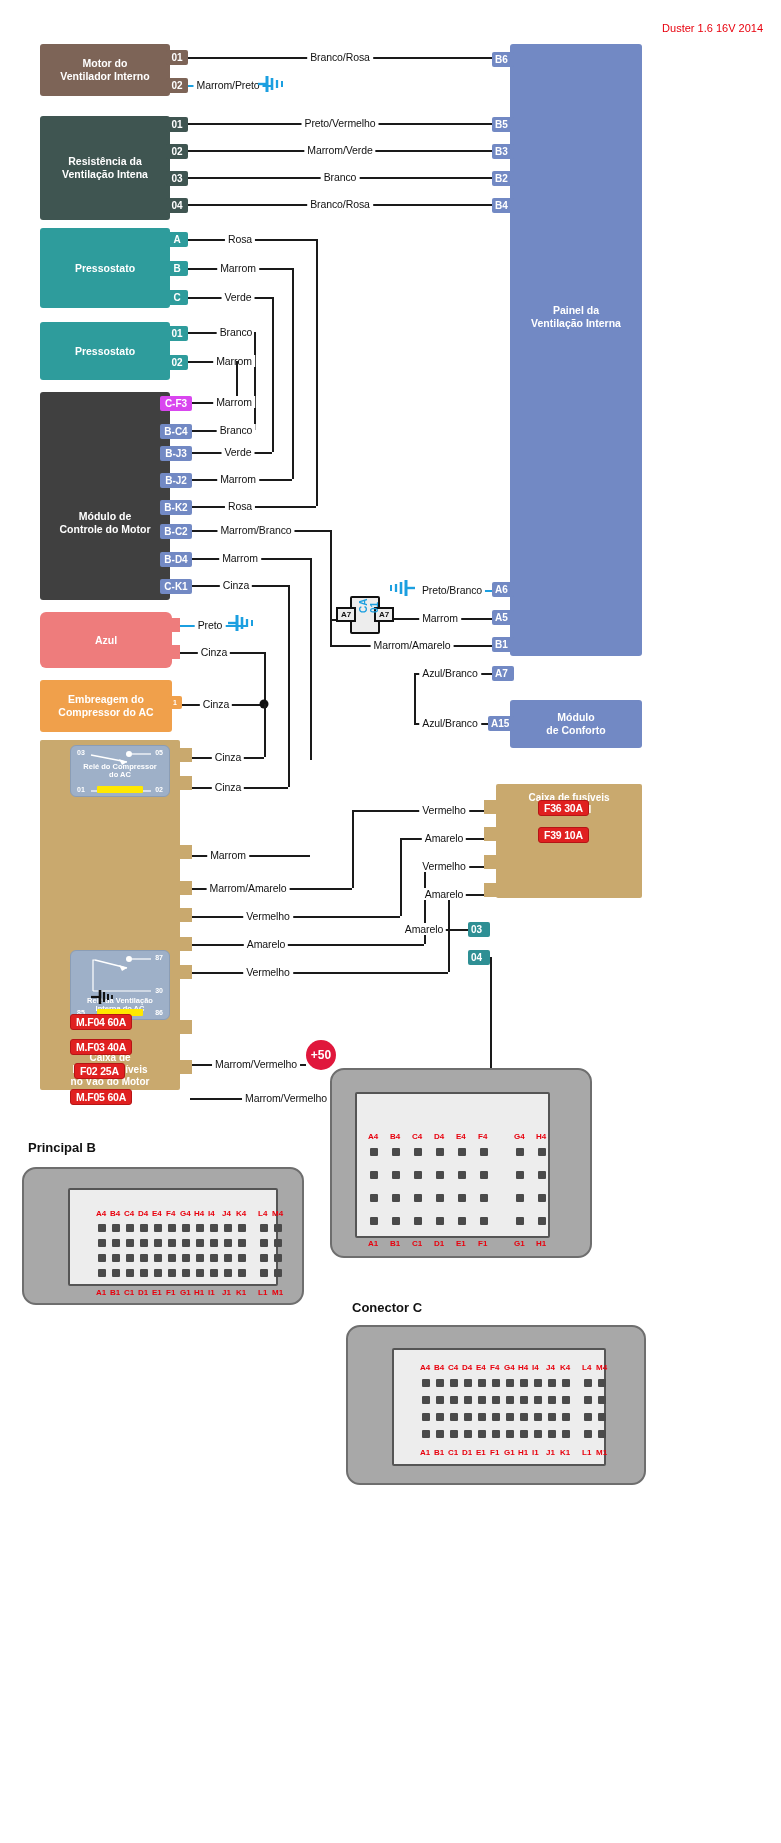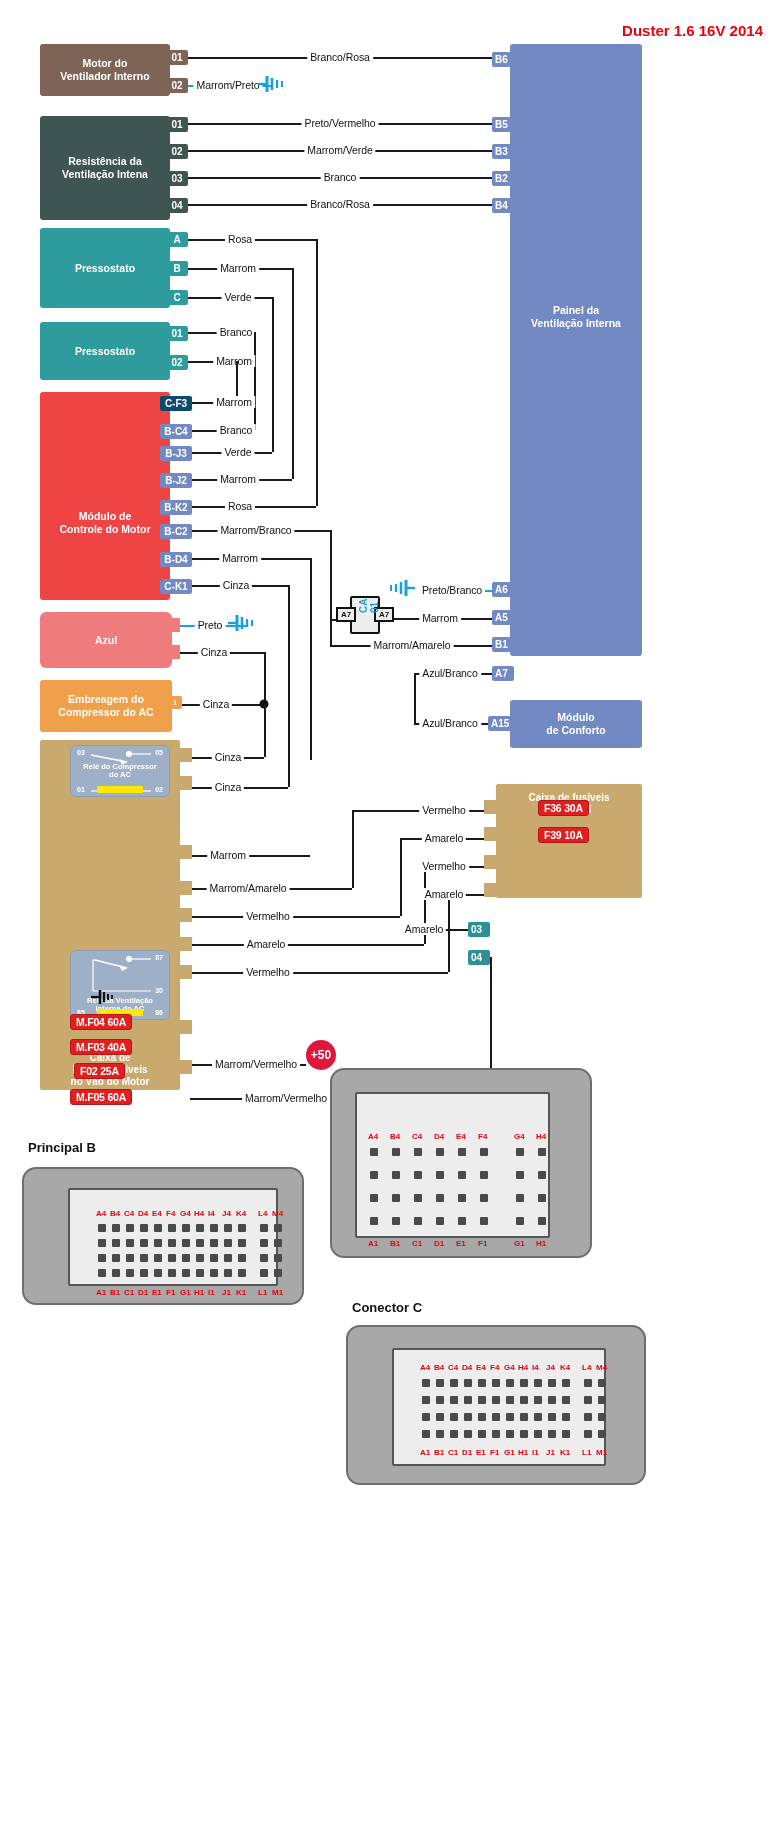--- a/index.html
+++ b/index.html
@@ -49,21 +49,21 @@
 
   
   .relay { position:absolute; background:#9eb0c8; border-radius:6px;
            border:1px solid #8b9db5; }
   .relay .rname { position:absolute; left:0; right:0; text-align:center;
                   color:#fff; font-weight:bold; font-size:7.5px;
                   line-height:1.12; }
   .rpin { position:absolute; color:#fff; font-weight:bold; font-size:7px; }
   .coil { position:absolute; background:#ffe800; height:7px; border-radius:1px; }
 
-  .title { position:absolute; color:#e8000d; font-weight:bold; font-size:15px; }
+  .title { position:absolute; color:#e8000d; font-weight:normal; font-size:11px; }
 
   .plus30 { position:absolute; width:30px; height:30px; border-radius:50%;
             background:#e0173c; color:#fff; font-weight:bold; font-size:12px;
             display:flex; align-items:center; justify-content:center;
             transform:translate(-50%,-50%); }
 
   
   .ca01 { position:absolute; }
   .ca01 .body { position:absolute; background:#ededed; border:2px solid #111;
                 border-radius:2px; }
@@ -242,25 +242,25 @@
   <div class="blk" style="left:40px; top:322px; width:130px; height:58px; background:#2e9c9c;">
     <span>Pressostato</span>
   </div>
   <div class="pin" style="left:166px; top:326px; background:#2e9c9c;">
     <span>01</span>
     </div>
   <div class="pin" style="left:166px; top:355px; background:#2e9c9c;">
     <span>02</span>
     </div>
 
-  <div class="blk" style="left:40px; top:392px; width:130px; height:208px; background:#ef4444;">
+  <div class="blk" style="left:40px; top:392px; width:130px; height:208px; background:#404040;">
     <span style="white-space:pre-line; margin-top:54px;">Módulo de
 Controle do Motor</span>
   </div>
-  <div class="pin" style="left:160px; top:396px; width:32px; background:#0c4a6e;">
+  <div class="pin" style="left:160px; top:396px; width:32px; background:#d946ef;">
     <span>C-F3</span>
     </div>
   <div class="pin" style="left:160px; top:424px; width:32px; background:#7289c4;">
     <span>B-C4</span>
     </div>
   <div class="pin" style="left:160px; top:446px; width:32px; background:#7289c4;">
     <span>B-J3</span>
     </div>
   <div class="pin" style="left:160px; top:473px; width:32px; background:#7289c4;">
     <span>B-J2</span>

